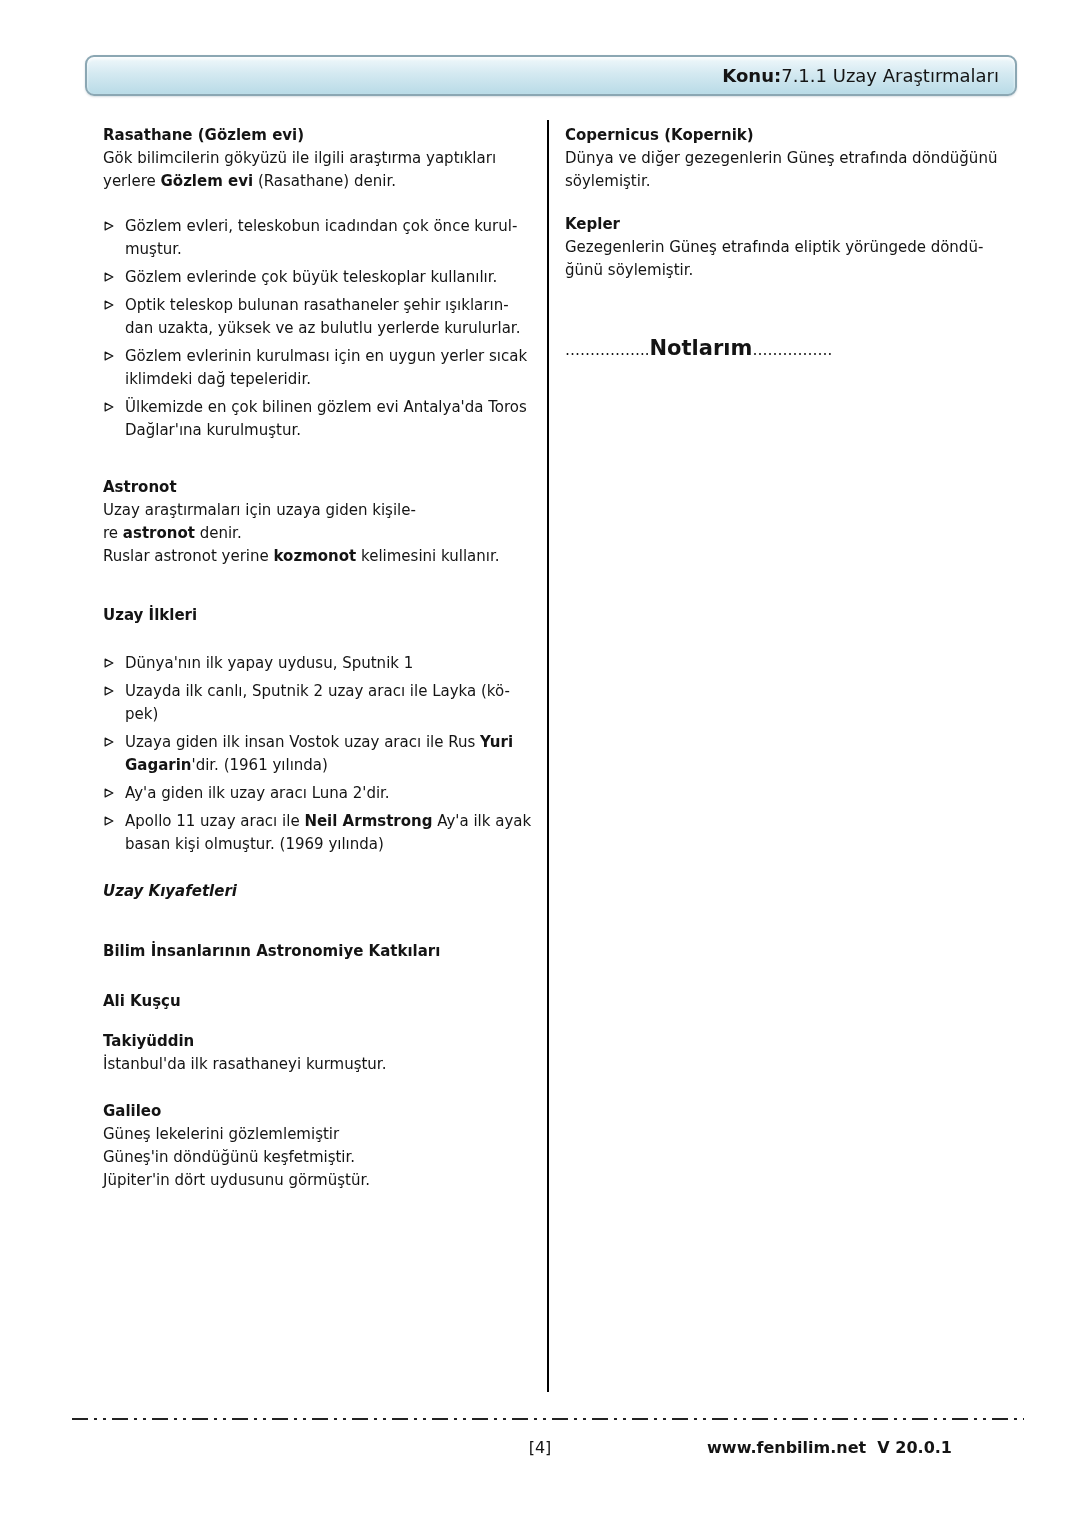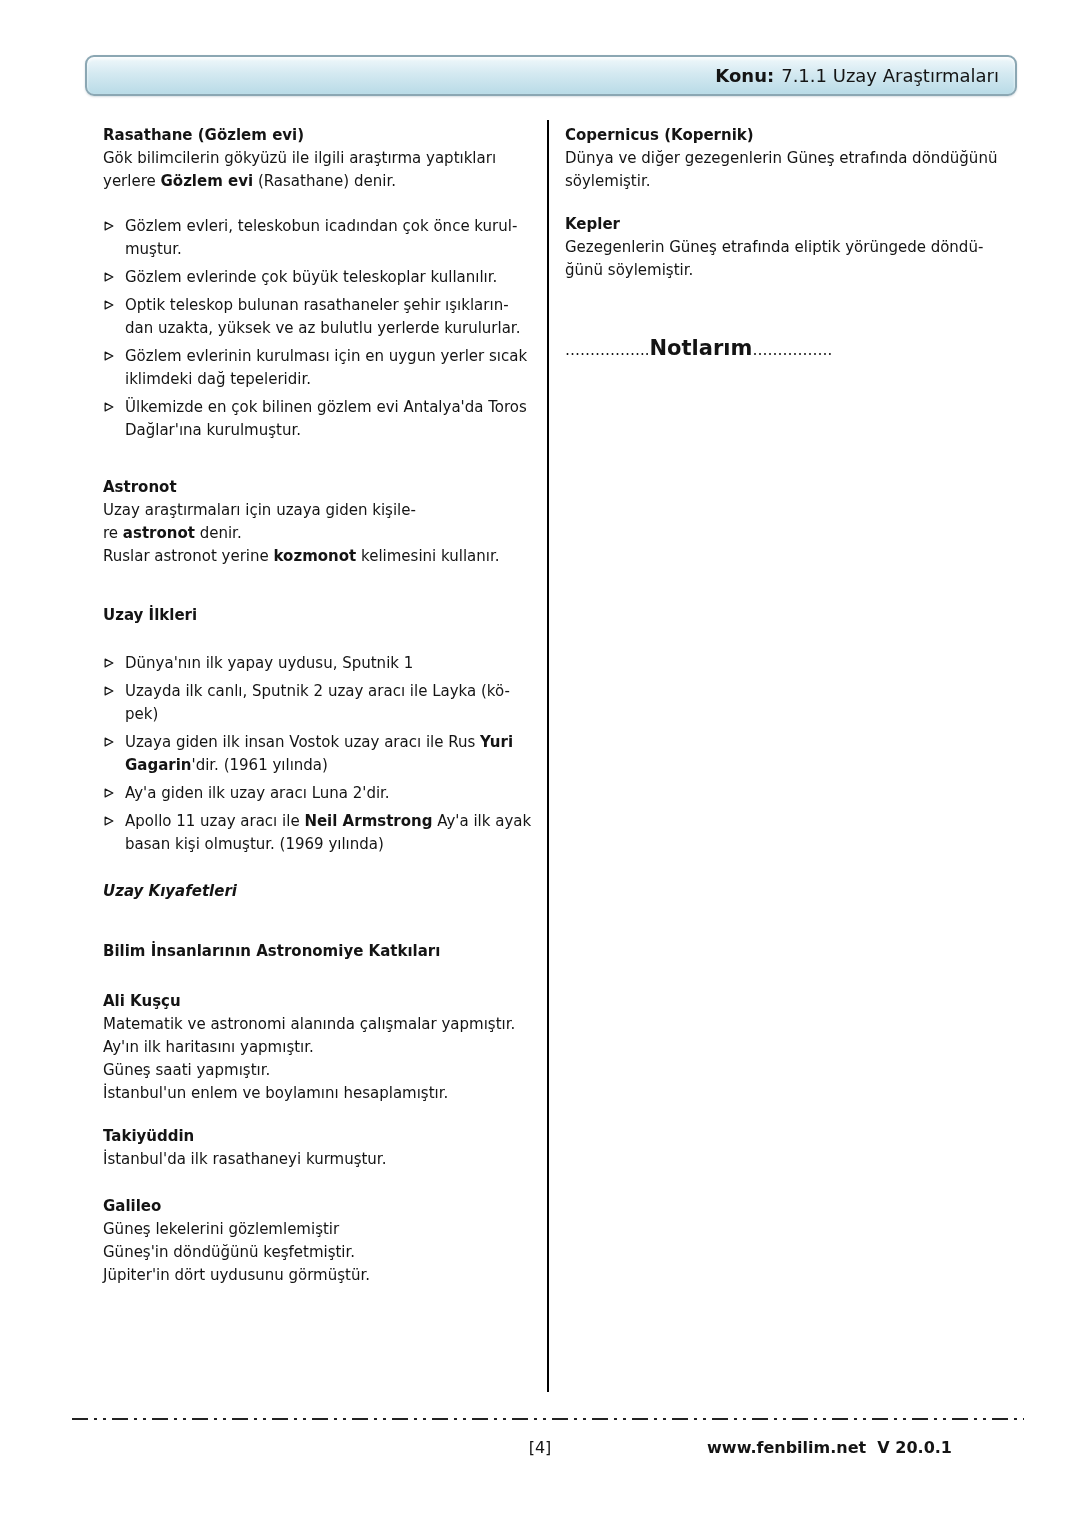--- a/index.html
+++ b/index.html
@@ -17,21 +17,21 @@
   .header-bar {
     height:41px;
     border:2px solid #8ba7b3;
     border-radius:9px;
     background:linear-gradient(180deg,#f0f8fb 0%,#d4e9f1 45%,#b9dbe7 100%);
     box-shadow:inset 0 2px 3px rgba(255,255,255,.85), 0 1px 2px rgba(90,120,135,.25);
     display:flex; align-items:center; justify-content:flex-end;
     padding-right:16px;
     font-size:18px;
   }
-  .konu-label { font-weight:bold; margin-right:7px; }
+  .konu-label { font-weight:bold; }
 
   
   .content { display:flex; margin-top:24px; }
   .col-left  { width:462px; padding:6px 14px 0 18px; }
   .divider   { width:2px; background:#000; height:1272px; flex:0 0 auto; }
   .col-right { width:464px; padding:6px 0 0 16px; }
 
   .sec h3 { font-size:15px; font-weight:bold; margin-bottom:3px; }
   .body, .btext { font-size:15px; line-height:23px; white-space:pre-wrap; }
 
@@ -170,24 +170,20 @@
       </section>
 
       <section class="sec sec-kiyafet">
         <h3>Uzay Kıyafetleri</h3>
       </section>
 
       <h3 class="katkilar-heading">Bilim İnsanlarının Astronomiye Katkıları</h3>
 
       <section class="sec sec-alikuscu">
         <h3>Ali Kuşçu</h3>
-        <p class="body">Matematik ve astronomi alanında çalışmalar yapmıştır.
-Ay'ın ilk haritasını yapmıştır.
-Güneş saati yapmıştır.
-İstanbul'un enlem ve boylamını hesaplamıştır.</p>
       </section>
 
       <section class="sec sec-takiyuddin">
         <h3>Takiyüddin</h3>
         <p class="body">İstanbul'da ilk rasathaneyi kurmuştur.</p>
       </section>
 
       <section class="sec sec-galileo">
         <h3>Galileo</h3>
         <p class="body">Güneş lekelerini gözlemlemiştir

